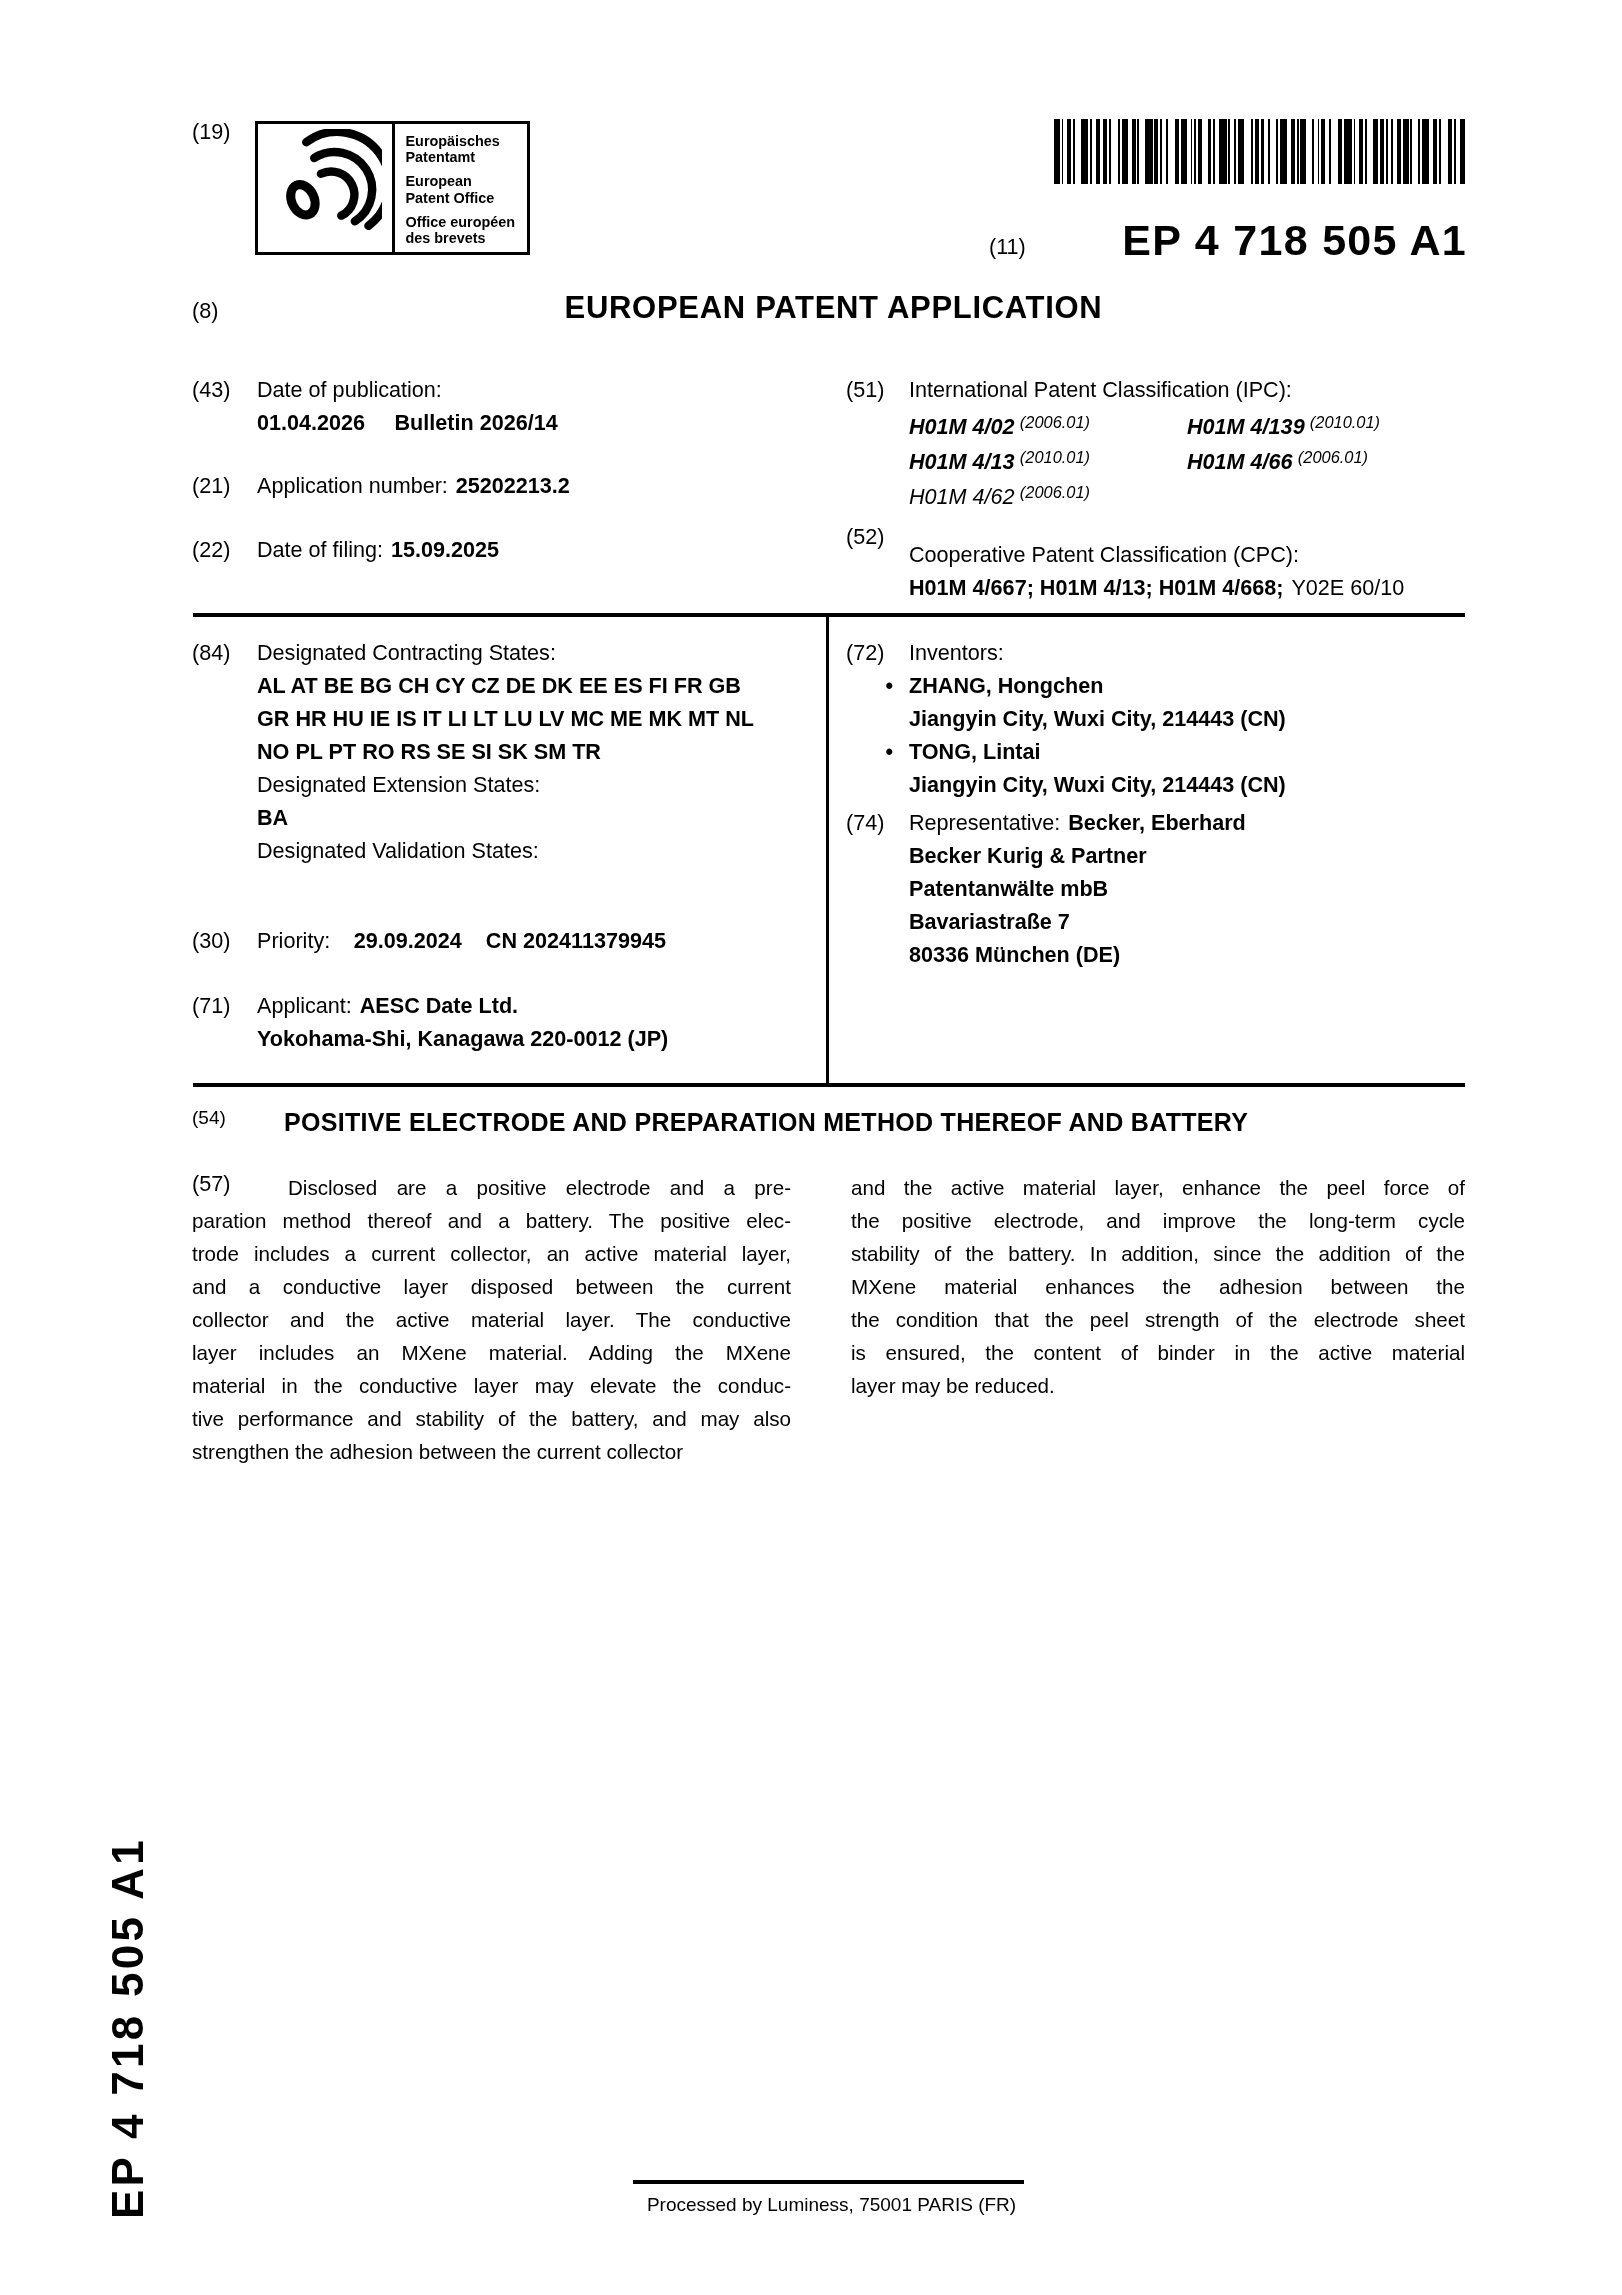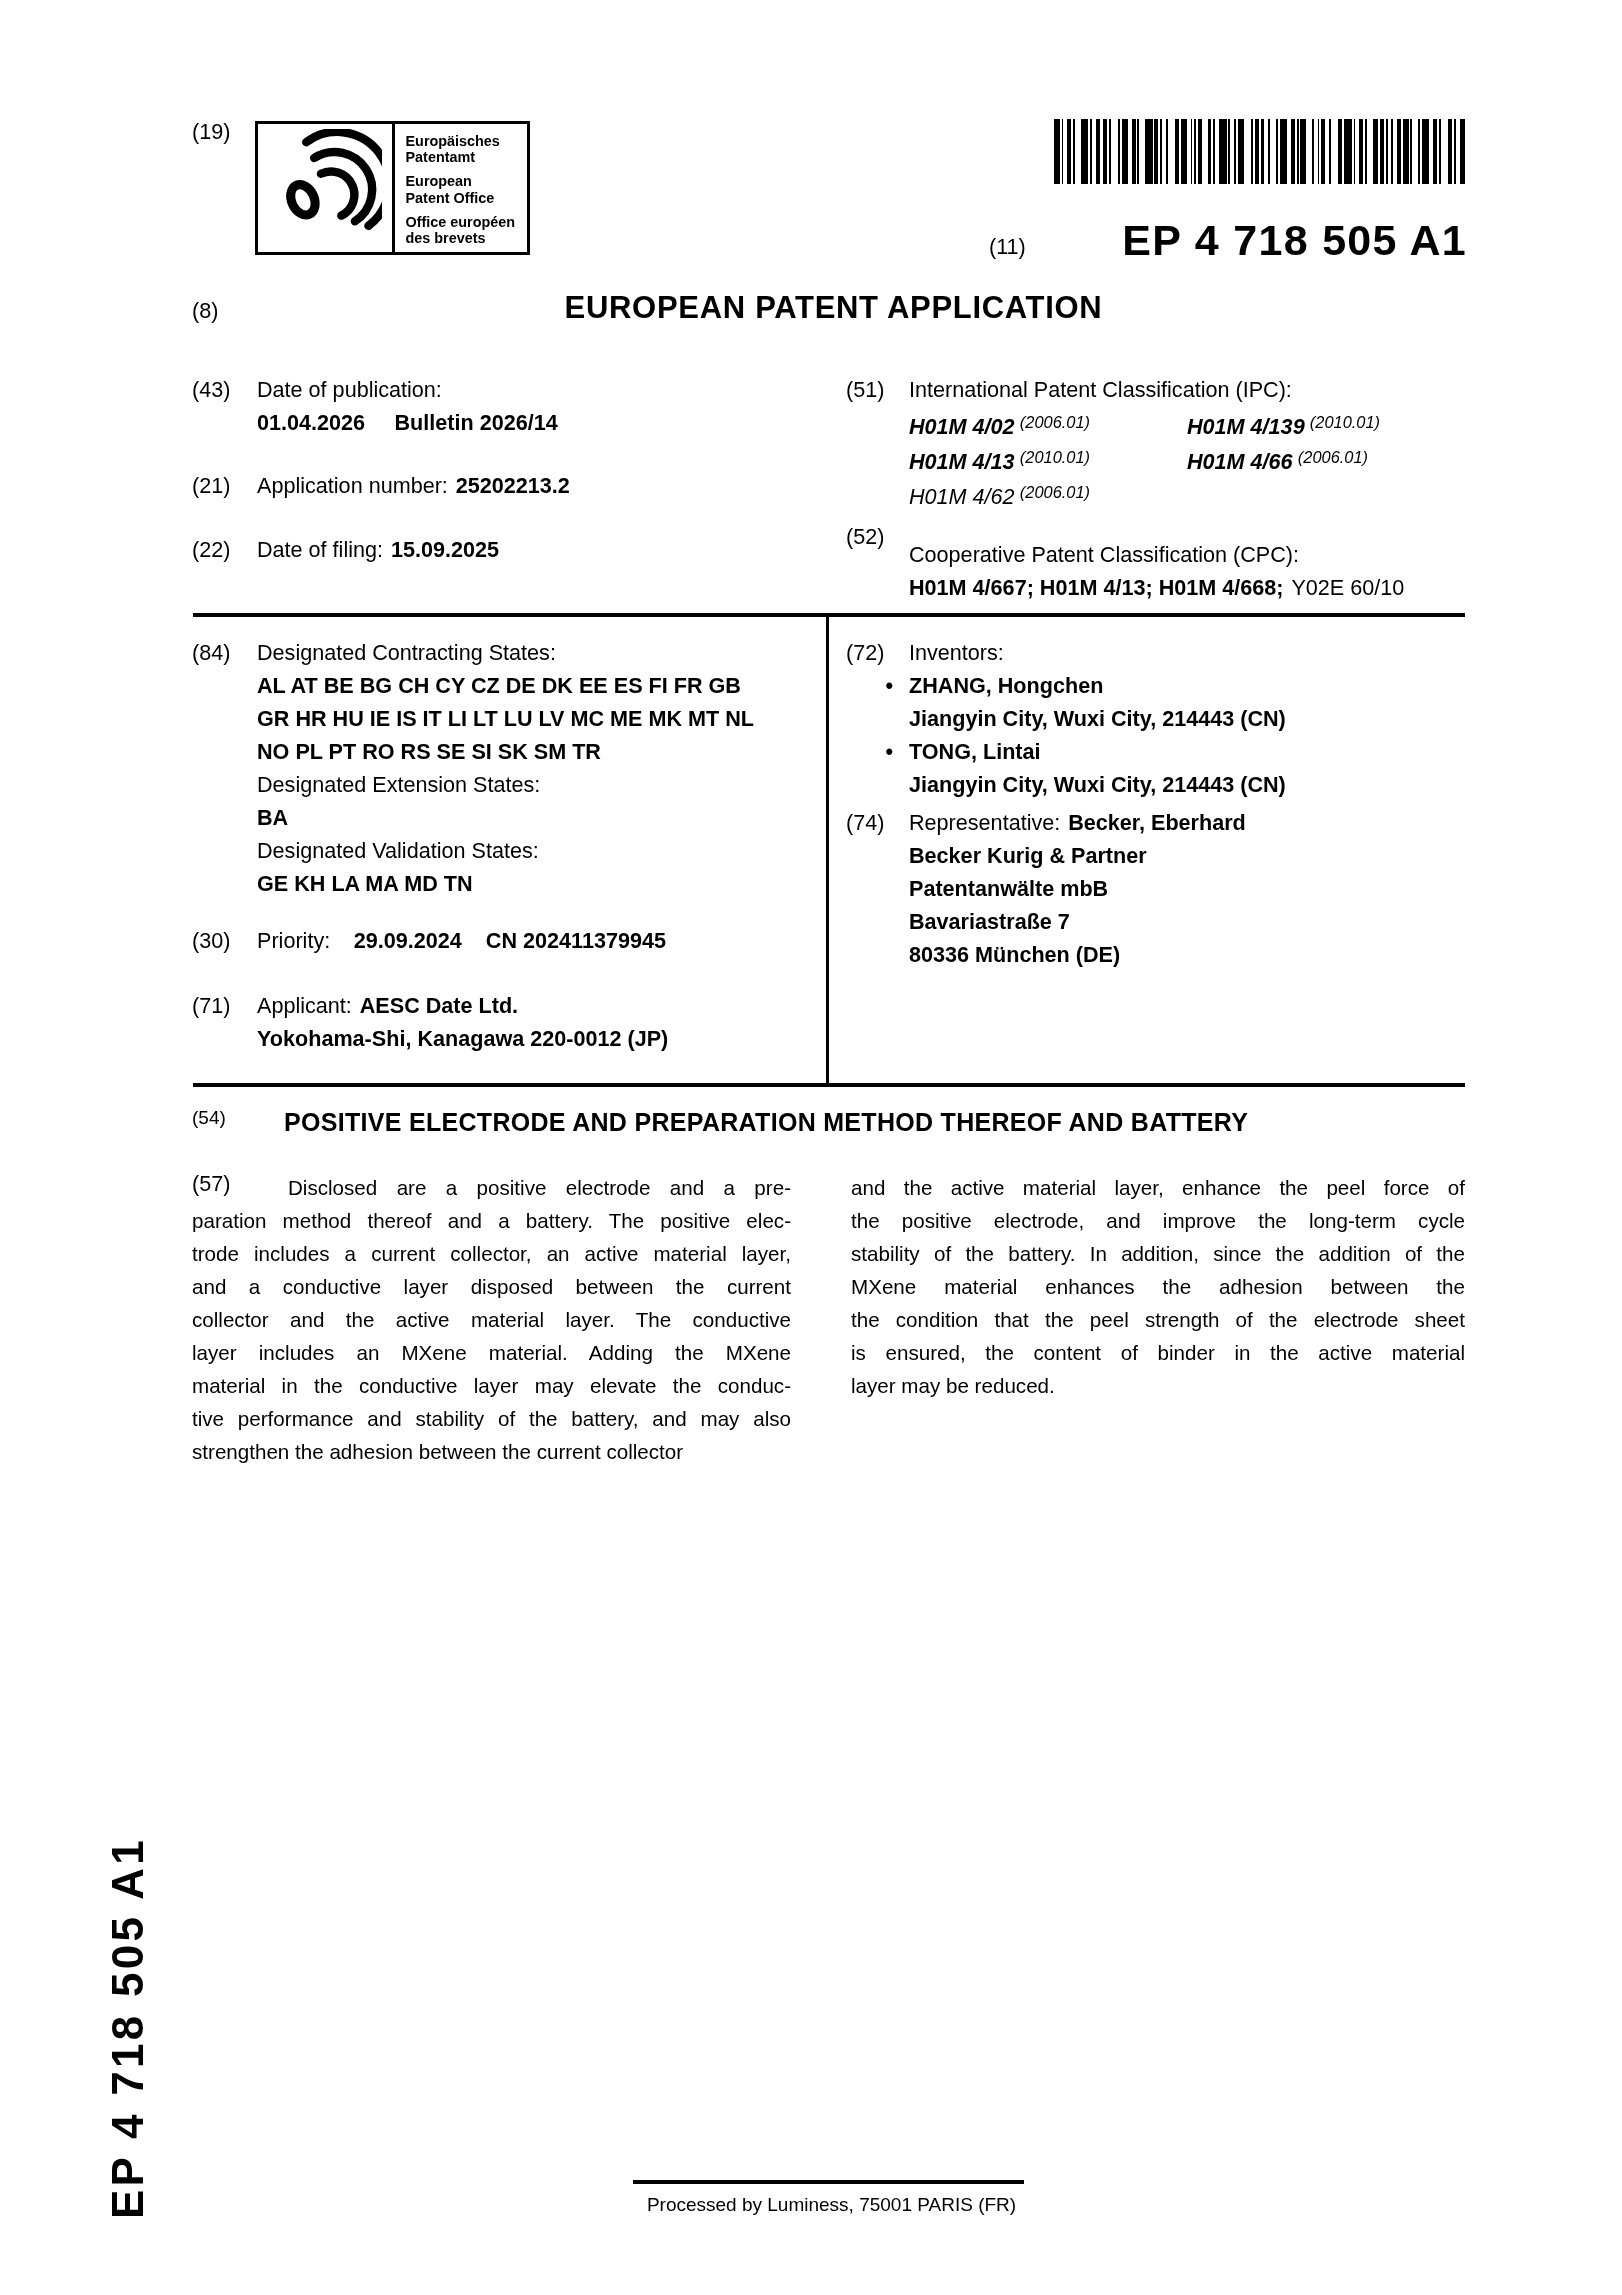--- a/index.html
+++ b/index.html
@@ -291,21 +291,20 @@
     <div>Designated Contracting States:</div>
     <div>
 
     <div class="states">AL AT BE BG CH CY CZ DE DK EE ES FI FR GB</div>
         <div class="states">GR HR HU IE IS IT LI LT LU LV MC ME MK MT NL</div>
         <div class="states">NO PL PT RO RS SE SI SK SM TR</div>
       </div>
     <div>Designated Extension States:</div>
     <div class="states">BA</div>
     <div>Designated Validation States:</div>
-    <div class="states">GE KH LA MA MD TN</div>
   </div>
 
   <div class="fnum" id="f30-num">(30)</div>
   <div class="fld nowrap" id="f30">
     <span>Priority:</span><span class="b gap36">29.09.2024</span><span class="b gap28">CN 202411379945</span>
   </div>
 
   <div class="fnum" id="f71-num">(71)</div>
   <div class="fld" id="f71">
     <div class="nowrap">

